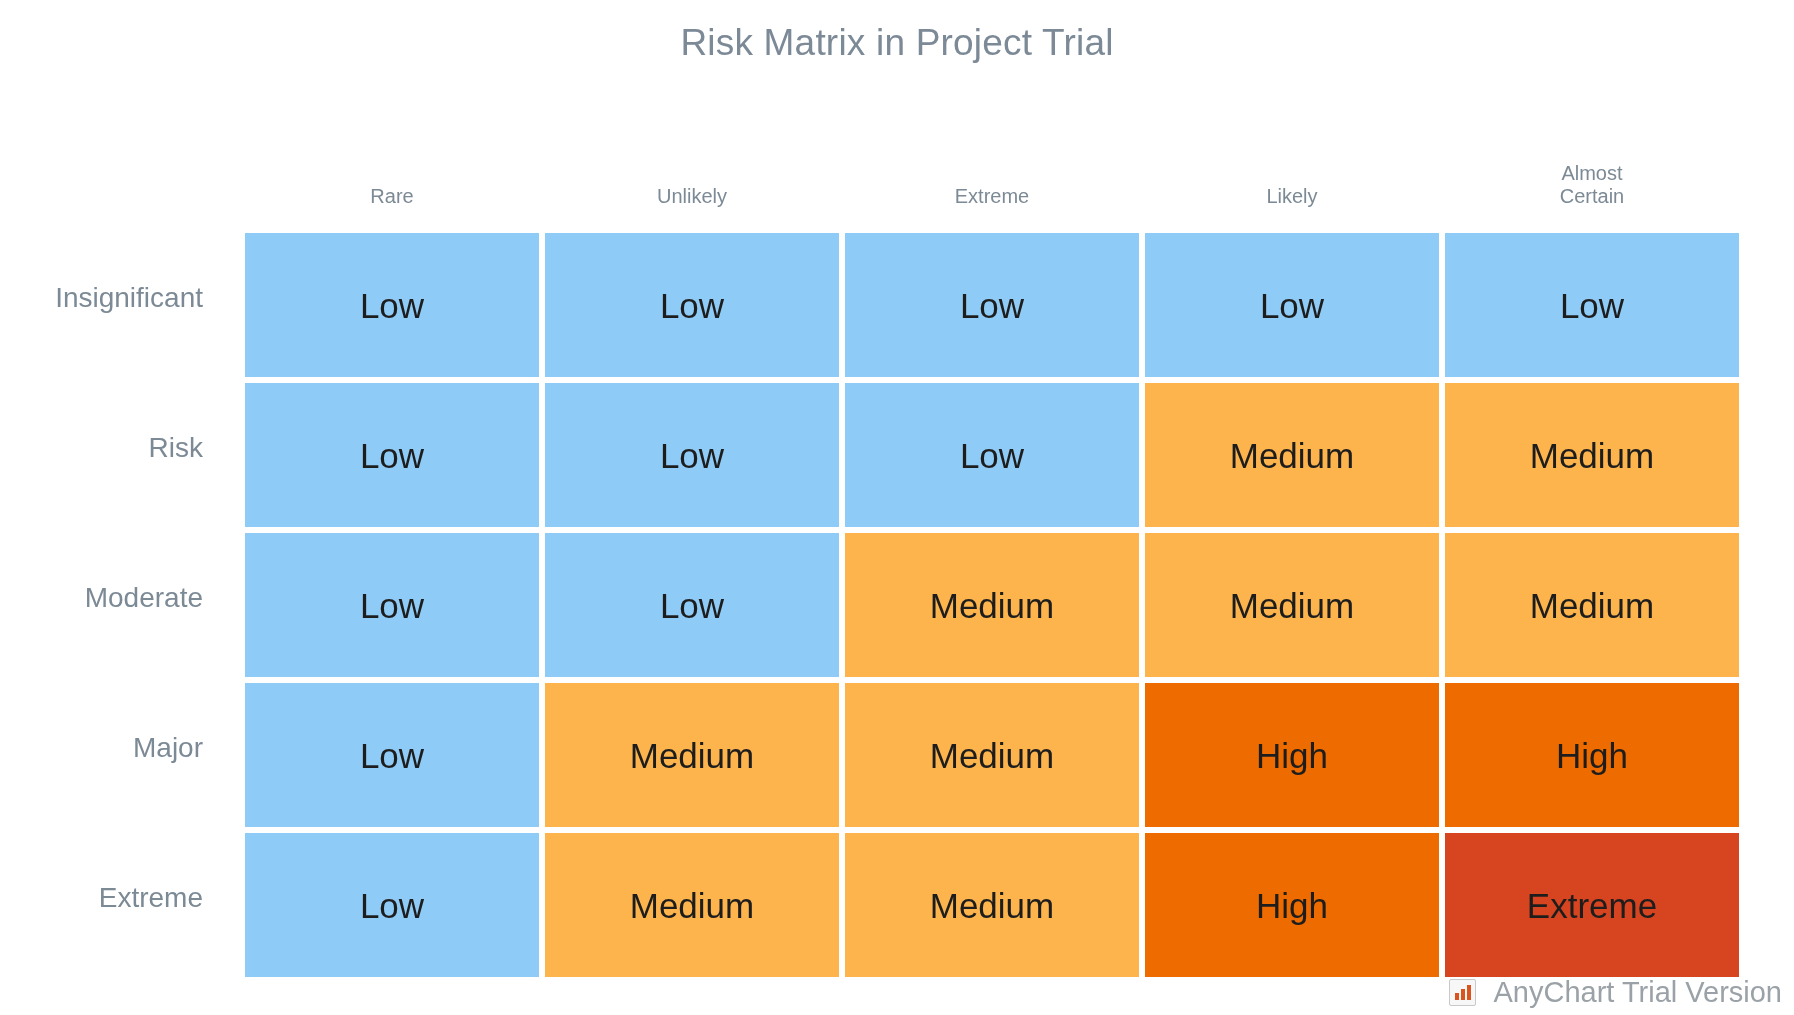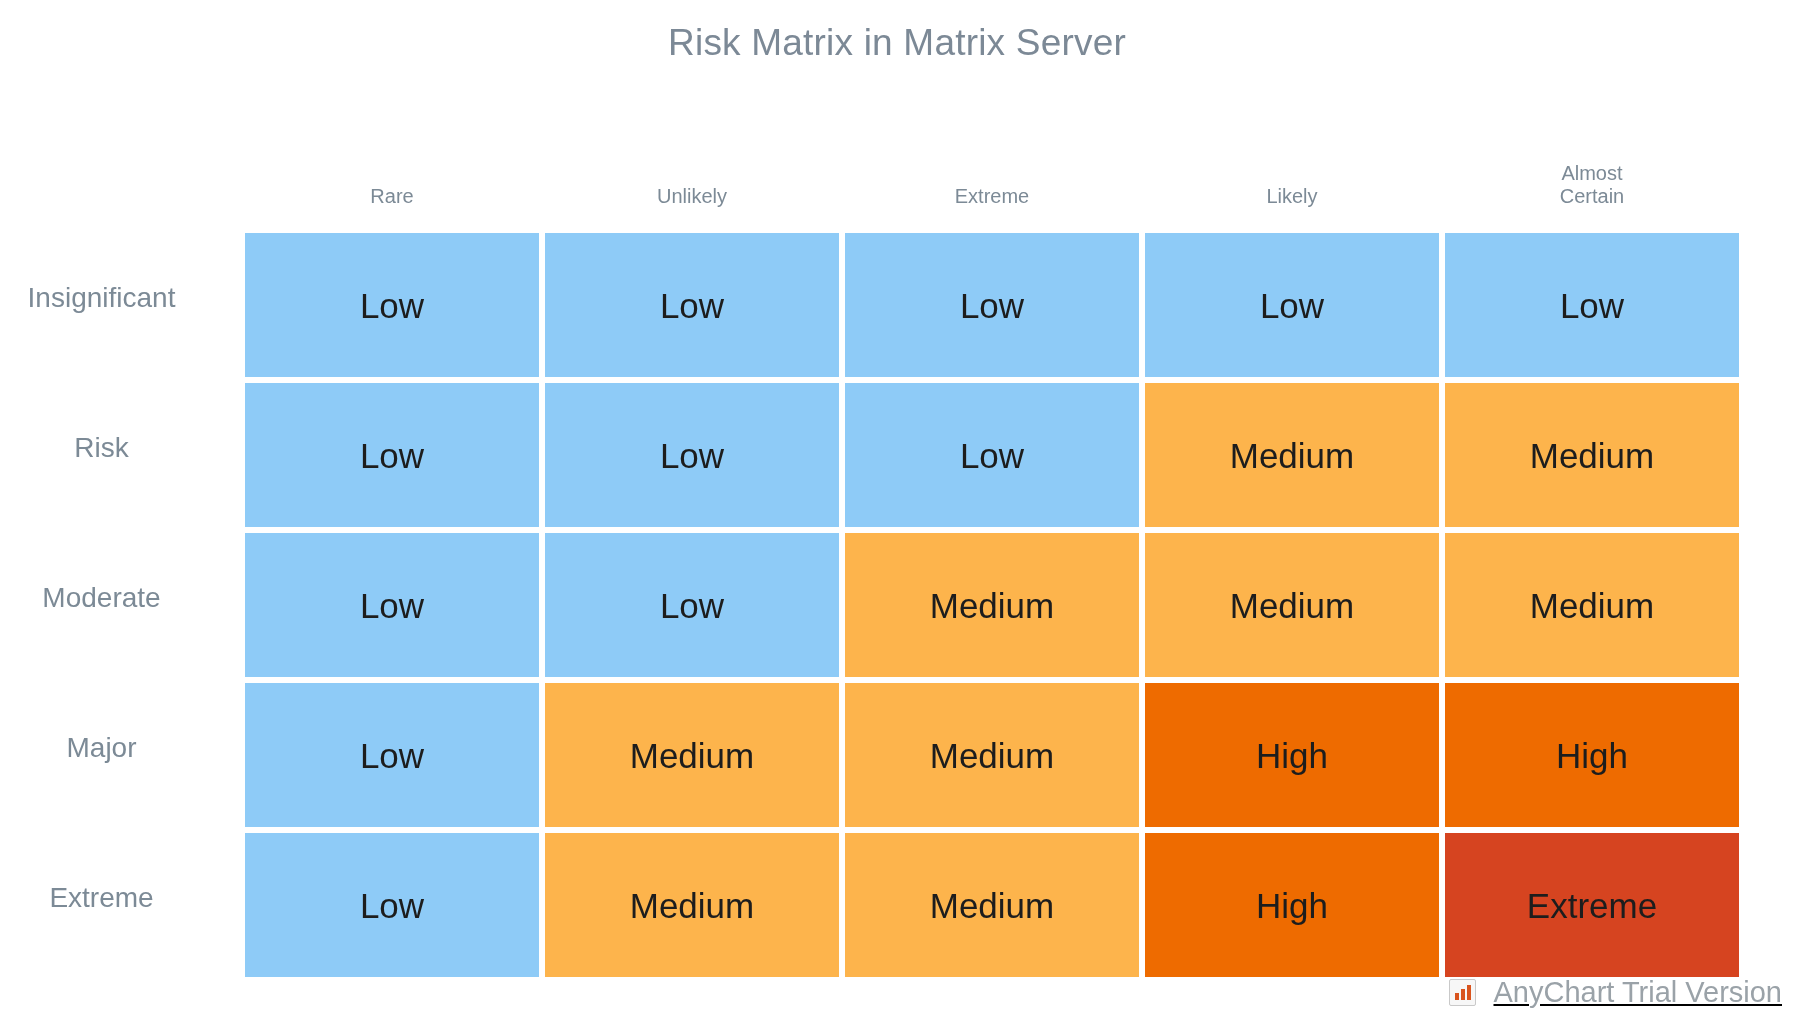--- a/index.html
+++ b/index.html
@@ -95,41 +95,40 @@
     top: 223px;
     width: 222px;
     height: 750px;
     display: grid;
     grid-template-columns: 1fr;
     grid-template-rows: repeat(5, 1fr);
   }
   .row-header {
     display: flex;
     align-items: center;
-    justify-content: center;
+    justify-content: flex-end;
     padding-right: 19px;
   }
   .row-header-label {
     font-size: 28px;
     color: #7c8a96;
     text-align: right;
     white-space: nowrap;
     line-height: 1.15;
   }
 
   
   .watermark {
     position: absolute;
     right: 12px;
     bottom: 6px;
     display: flex;
     align-items: center;
     gap: 17px;
     height: 34px;
-    text-decoration: underline;
   }
   .watermark-icon {
     width: 27px;
     height: 27px;
     border: 1.5px solid #c9c9c9;
     border-radius: 2px;
     background: #f7f7f7;
     display: flex;
     align-items: flex-end;
     justify-content: center;
@@ -150,21 +149,21 @@
     color: #9aa2a8;
     line-height: 1;
     white-space: nowrap;
   }
 </style>
 </head>
 <body>
 
 <div id="chart-root">
 
-  <div class="chart-title">Risk Matrix in Matrix Server</div>
+  <div class="chart-title">Risk Matrix in Project Trial</div>
 
   <div class="col-headers">
       <div class="col-header">
         <div class="col-header-label">Rare</div>
       </div>
       <div class="col-header">
         <div class="col-header-label">Unlikely</div>
       </div>
       <div class="col-header">
         <div class="col-header-label">Extreme</div>

